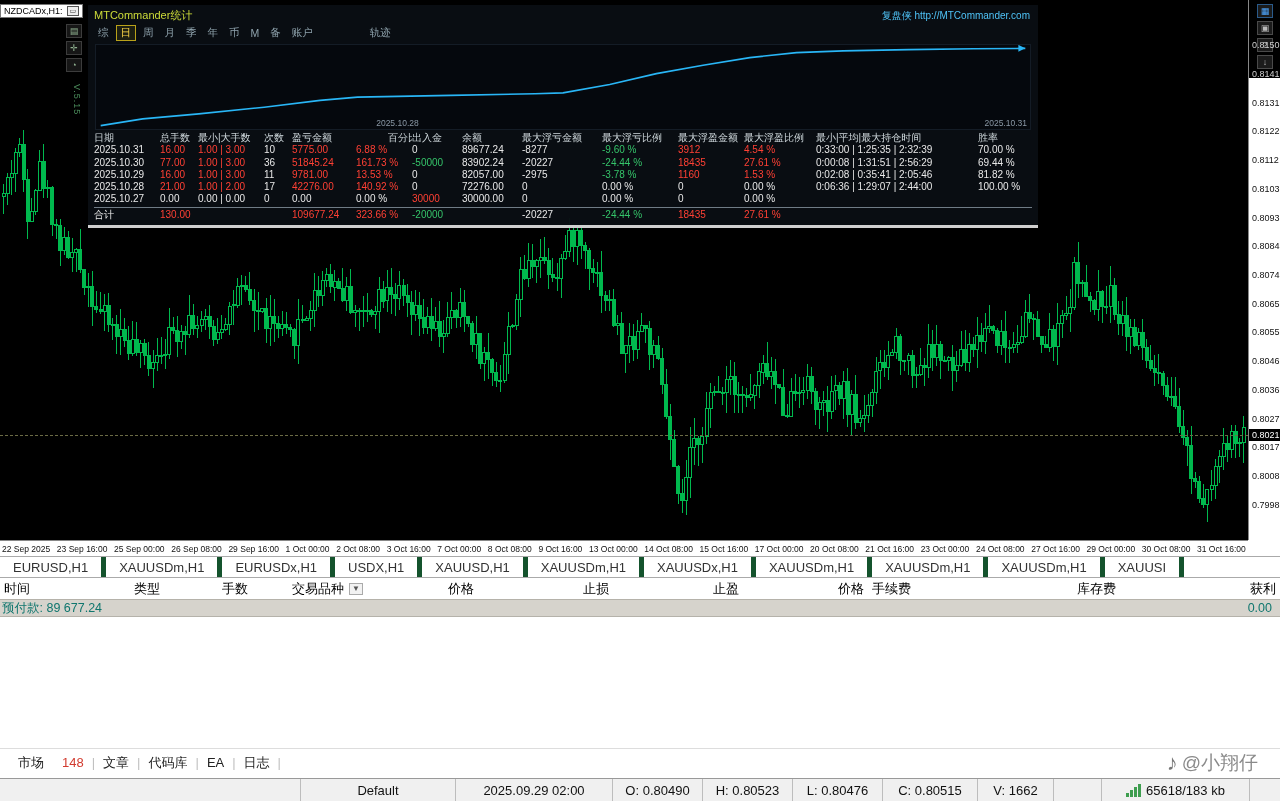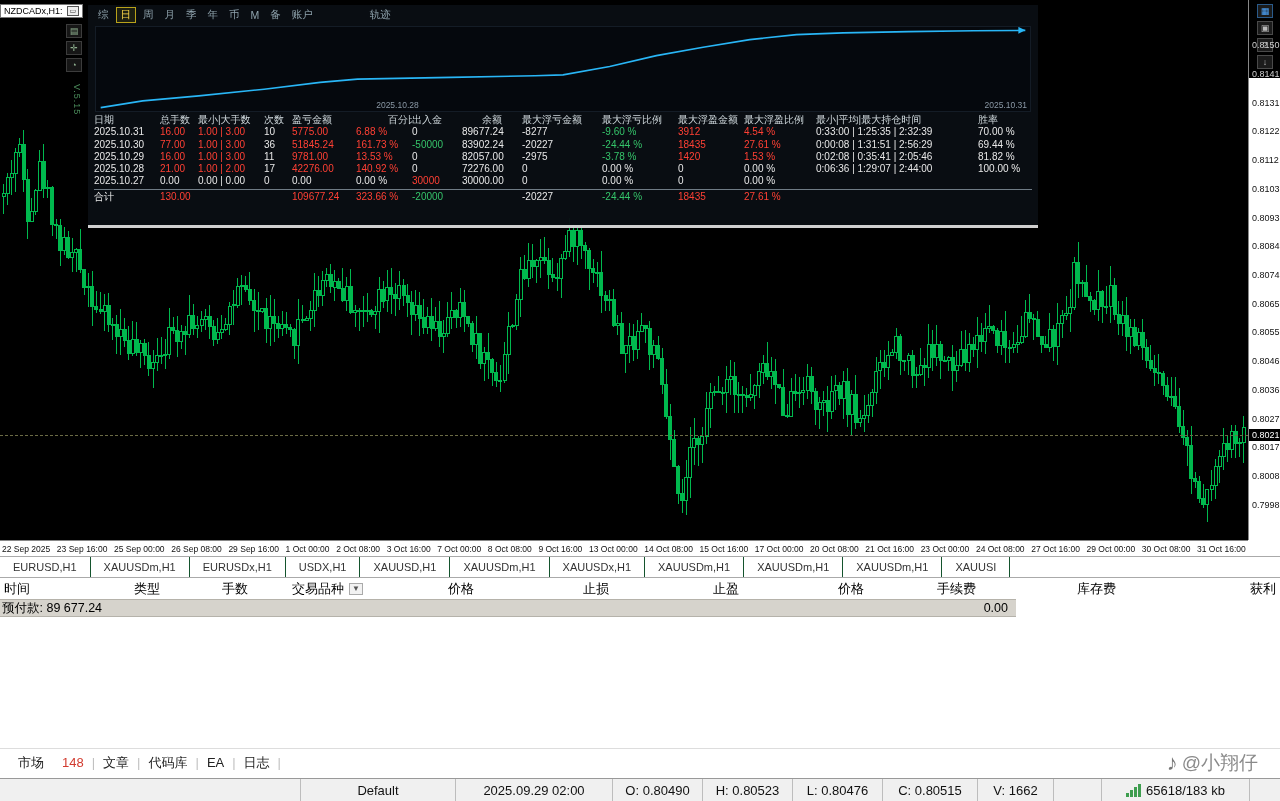--- a/index.html
+++ b/index.html
@@ -23,27 +23,27 @@
   .scale-icon.blue{color:#4da6ff;border-color:#2a5a8a}
   .price-label{position:absolute;left:3px;white-space:nowrap;z-index:3}
   .current-price{position:absolute;left:0;width:32px;background:#000;color:#fff;font-size:9px;padding:1px 8px 1px 3px;z-index:4}
 
   
   .xaxis{position:absolute;top:540px;left:0;width:1248px;height:16px;background:#fff;border-top:1px solid #888;display:flex;justify-content:space-between;align-items:center;font-size:8.5px;color:#111;padding:0 2px;overflow:hidden}
   .xaxis span{white-space:nowrap}
 
   
   .chart-tabs{position:absolute;top:556px;left:0;width:1280px;height:22px;background:#fff;border-top:1px solid #aaa;border-bottom:1px solid #aaa;display:flex;overflow:hidden}
-  .chart-tab{padding:0 13px;font-size:11px;color:#333;border-right:1px solid #14532d;display:flex;align-items:center;white-space:nowrap}
+  .chart-tab{padding:0 13px;font-size:13px;color:#333;border-right:5px solid #14532d;display:flex;align-items:center;white-space:nowrap}
 
   
   .terminal-header{position:absolute;top:578px;left:0;width:1280px;height:21px;background:#fff;display:flex;align-items:center;font-size:13px;color:#000;overflow:hidden}
   .th-col{white-space:nowrap;overflow:hidden;padding:0 4px;display:flex;align-items:center;gap:5px}
   .filter-icon{font-size:8px;color:#555;border:1px solid #aaa;padding:0 2px;line-height:10px;background:#f2f2f2}
-  .margin-row{position:absolute;top:599px;left:0;width:1016px;height:18px;background:#d6d3cc;border-top:1px solid #b5b2aa;border-bottom:1px solid #b5b2aa;display:flex;justify-content:space-between;align-items:center;font-size:12.5px;color:#000000;padding:0 8px 0 2px}
+  .margin-row{position:absolute;top:599px;left:0;width:1280px;height:18px;background:#d6d3cc;border-top:1px solid #b5b2aa;border-bottom:1px solid #b5b2aa;display:flex;justify-content:space-between;align-items:center;font-size:12.5px;color:#0f766e;padding:0 8px 0 2px}
 
   
   .stats-panel{position:absolute;left:88px;top:5px;width:950px;height:223px;background:rgba(9,13,19,0.97);z-index:20;border-bottom:3px solid #d0d0d0;overflow:hidden}
   .panel-header{display:flex;justify-content:space-between;align-items:center;padding:3px 8px 0 6px}
   .panel-title{color:#cddc39;font-size:11px}
   .panel-link{color:#4fc3f7;font-size:10px}
   .panel-tabs{display:flex;align-items:center;gap:3px;padding:2px 6px 1px}
   .ptab{color:#8fa3ad;font-size:10.5px;padding:0 4px}
   .ptab.sel{color:#ffd949;border:1px solid #b9a21a;background:rgba(185,162,26,0.12)}
   .ptab.traj{margin-left:46px}
@@ -794,37 +794,41 @@
       </div>
       <div class="th-col" style="width: 135px; justify-content: flex-end;">
         <span>止损</span>
       </div>
       <div class="th-col" style="width: 130px; justify-content: flex-end;">
         <span>止盈</span>
       </div>
       <div class="th-col" style="width: 125px; justify-content: flex-end;">
         <span>价格</span>
       </div>
-      <div class="th-col" style="width: 112px; justify-content: flex-end;">
+      <div class="th-col" style="width: 112px; justify-content: flex-start;">
         <span>手续费</span>
       </div>
       <div class="th-col" style="width: 140px; justify-content: flex-end;">
         <span>库存费</span>
       </div>
       <div class="th-col" style="width: 160px; justify-content: flex-end;">
         <span>获利</span>
       </div>
     </div>
 
   <div class="margin-row">
     <span>预付款: 89 677.24</span>
     <span>0.00</span>
   </div>
 
   <div class="stats-panel">
+    <div class="panel-header">
+      <span class="panel-title">MTCommander统计</span>
+      <span class="panel-link">复盘侠 http://MTCommander.com</span>
+    </div>
     <div class="panel-tabs">
         <span class="ptab">综</span>
         <span class="ptab sel">日</span>
         <span class="ptab">周</span>
         <span class="ptab">月</span>
         <span class="ptab">季</span>
         <span class="ptab">年</span>
         <span class="ptab">币</span>
         <span class="ptab">M</span>
         <span class="ptab">备</span>
@@ -840,21 +844,21 @@
       <span class="eq-date right">2025.10.31</span>
     </div>
     <div class="stats-table">
         <div style="color: rgb(207, 216, 220);">日期</div>
         <div style="color: rgb(207, 216, 220);">总手数</div>
         <div style="color: rgb(207, 216, 220);">最小|大手数</div>
         <div style="color: rgb(207, 216, 220);">次数</div>
         <div style="color: rgb(207, 216, 220);">盈亏金额</div>
         <div style="color: rgb(207, 216, 220); margin-left: 32px;">百分比%</div>
         <div style="color: rgb(207, 216, 220);">出入金</div>
-        <div style="color: rgb(207, 216, 220); text-align: center;">余额</div>
+        <div style="color: rgb(207, 216, 220);">余额</div>
         <div style="color: rgb(207, 216, 220);">最大浮亏金额</div>
         <div style="color: rgb(207, 216, 220);">最大浮亏比例</div>
         <div style="color: rgb(207, 216, 220);">最大浮盈金额</div>
         <div style="color: rgb(207, 216, 220);">最大浮盈比例</div>
         <div style="color: rgb(207, 216, 220);">最小|平均|最大持仓时间</div>
         <div style="color: rgb(207, 216, 220);">胜率</div>
         <div style="color: rgb(232, 232, 232);">2025.10.31</div>
         <div style="color: rgb(255, 64, 52);">16.00</div>
         <div style="color: rgb(255, 64, 52);">1.00 | 3.00</div>
         <div style="color: rgb(232, 232, 232);">10</div>
@@ -885,21 +889,21 @@
         <div style="color: rgb(232, 232, 232);">2025.10.29</div>
         <div style="color: rgb(255, 64, 52);">16.00</div>
         <div style="color: rgb(255, 64, 52);">1.00 | 3.00</div>
         <div style="color: rgb(232, 232, 232);">11</div>
         <div style="color: rgb(255, 64, 52);">9781.00</div>
         <div style="color: rgb(255, 64, 52);">13.53 %</div>
         <div style="color: rgb(232, 232, 232);">0</div>
         <div style="color: rgb(232, 232, 232);">82057.00</div>
         <div style="color: rgb(232, 232, 232);">-2975</div>
         <div style="color: rgb(53, 196, 106);">-3.78 %</div>
-        <div style="color: rgb(255, 64, 52);">1420</div>
+        <div style="color: rgb(255, 64, 52);">1160</div>
         <div style="color: rgb(255, 64, 52);">1.53 %</div>
         <div style="color: rgb(232, 232, 232);">0:02:08 | 0:35:41 | 2:05:46</div>
         <div style="color: rgb(232, 232, 232);">81.82 %</div>
         <div style="color: rgb(232, 232, 232);">2025.10.28</div>
         <div style="color: rgb(255, 64, 52);">21.00</div>
         <div style="color: rgb(255, 64, 52);">1.00 | 2.00</div>
         <div style="color: rgb(232, 232, 232);">17</div>
         <div style="color: rgb(255, 64, 52);">42276.00</div>
         <div style="color: rgb(255, 64, 52);">140.92 %</div>
         <div style="color: rgb(232, 232, 232);">0</div>

